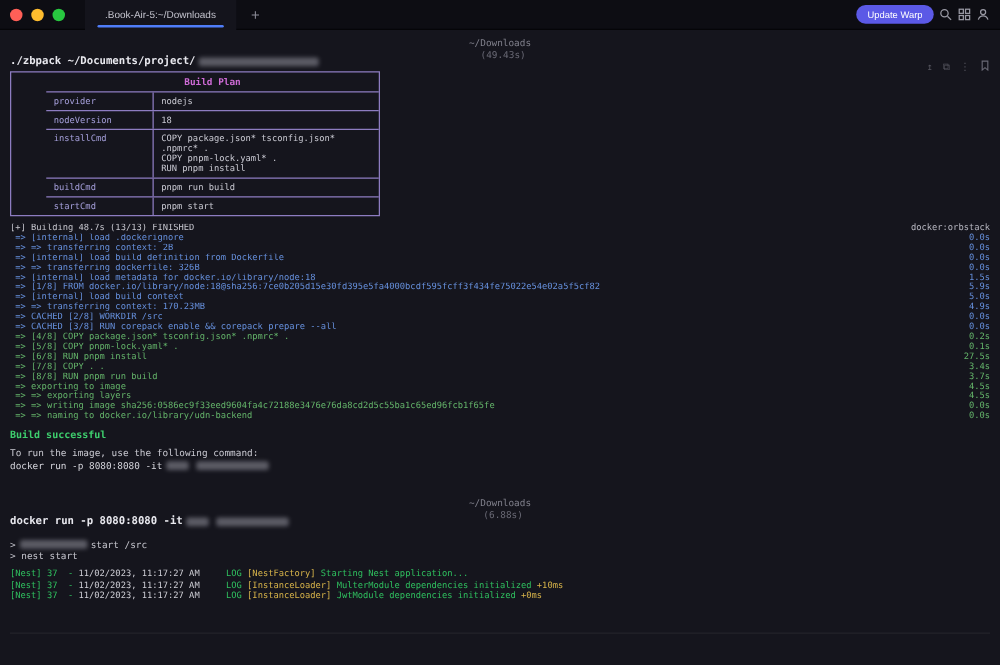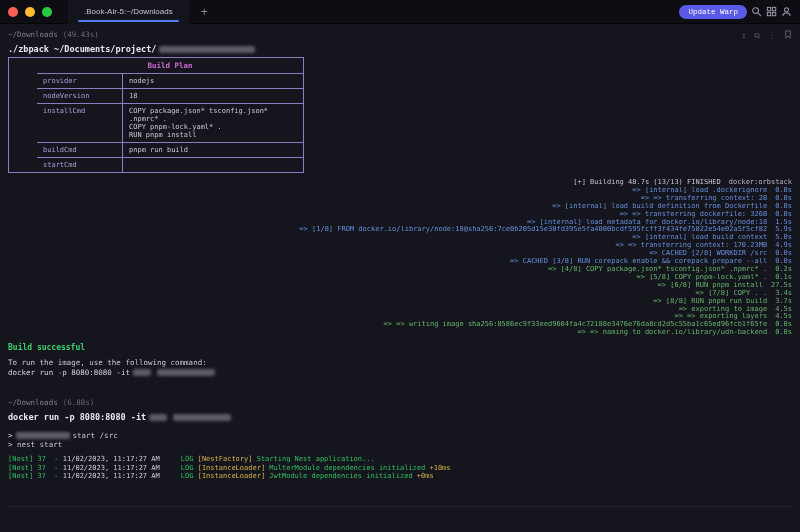--- a/index.html
+++ b/index.html
@@ -17,45 +17,45 @@
     font-family:"Liberation Sans", sans-serif;
   }
   .traffic { display:flex; gap:7px; margin-right:16px; }
   .dot { width:10px; height:10px; border-radius:50%; }
   .dot.red{background:#ff5f57}.dot.yellow{background:#febc2e}.dot.green{background:#28c840}
   .tab { position:relative; height:24px; display:flex; align-items:center; padding:0 16px; background:#14141c; }
   .tab-title { font-size:8px; color:#c3c3cd; white-space:nowrap; }
   .tab::after { content:""; position:absolute; left:10px; right:10px; bottom:2px; height:2px;
     background: var(--tab_underline, #4f7df9); border-radius:1px; }
   .newtab { color:#8a8a95; font-size:12px; margin-left:12px; line-height:1; }
-  .tb-right { margin-left:auto; display:flex; align-items:center; gap:4px;font-family:Liberation Mono, monospace; }
+  .tb-right { margin-left:auto; display:flex; align-items:center; gap:4px; }
   .update-btn { background: var(--update_btn, #5b59e6); color:#fff; font-size:7.5px;
     padding:3px 9px; border-radius:9px; white-space:nowrap; }
   .tb-icon { display:flex; align-items:center; }
   
   .terminal { padding:4px 8px 0 8px; }
-  .block-header { display:flex; align-items:flex-start; font-size:7.5px; height:12px;
-    color: var(--header_gray, #80808c); margin-top:2px; }
+  .block-header { display:flex; align-items:center; font-size:7.5px; height:12px;
+    color: var(--header_gray, #80808c); margin-top:2px;flex-direction:column; }
   .block-header .dur { margin-left:5px; color:#6a6a76; }
   .bh-icons { margin-left:auto; display:flex; align-items:center; gap:8px; color:#55555f; font-size:8px; }
   .cmdline { font-size:8.5px; font-weight:bold; color:#e9e9ef; margin:2px 0 3px 0; white-space:pre; display:flex; align-items:center; }
   .redacted { display:inline-block; height:7px; border-radius:2px;
     background: var(--redacted, #73737d); filter: blur(1.6px); opacity:.75; margin:0 3px; vertical-align:middle; }
   
   .bp-table { width:296px; border:1px solid var(--table_border, #8d7cc1); margin:2px 0 6px 0;padding-left:28px; }
   .bp-title { text-align:center; font-size:7.5px; font-weight:bold; padding:3px 0;
     color: var(--magenta, #ce6bd6); border-bottom:1px solid var(--table_border, #8d7cc1); }
   .bp-row { display:flex; border-bottom:1px solid var(--table_border, #8d7cc1); }
   .bp-row:last-child { border-bottom:none; }
   .bp-key { width:86px; flex:none; padding:3px 6px; font-size:7px; line-height:8px;
     color: var(--key_color, #a6a0dc); border-right:1px solid var(--table_border, #8d7cc1); }
   .bp-val { flex:1; padding:3px 6px; font-size:7px; line-height:8px;
     color: var(--value_color, #cbcbd4); white-space:pre-line; }
   
-  .docker { font-size:7px; line-height:7.9px; margin-top:1px;text-align:right; }
+  .docker { font-size:7px; line-height:7.9px; margin-top:1px; }
   .dline { display:flex; white-space:pre; }
   .dline .txt { flex:1; overflow:hidden; }
   .dline .tim { margin-left:8px; flex:none; }
   .tone-head { color:#c7c7cf; }
   .tone-head .tim { color:#b9b9c3; }
   .tone-blue { color: var(--docker_blue, #6690dd); }
   .tone-green { color: var(--docker_green, #64b46a); }
   .gap6 { height:6px; }
   .build-ok { font-size:8px; font-weight:bold; color: var(--success, #3ecf6e); line-height:9px; }
   .hint { font-size:7.5px; color:#c9c9d1; line-height:9px; margin-top:6px; }
@@ -145,20 +145,21 @@
           <div class="bp-val">COPY package.json* tsconfig.json* .npmrc* .
 COPY pnpm-lock.yaml* .
 RUN pnpm install</div>
         </div>
         <div class="bp-row">
           <div class="bp-key">buildCmd</div>
           <div class="bp-val">pnpm run build</div>
         </div>
         <div class="bp-row">
           <div class="bp-key">startCmd</div>
+          <div class="bp-val">pnpm start</div>
         </div>
       </div>
   </div>
 
   <div class="docker">
       <div class="dline tone-head"><span class="txt">[+] Building 48.7s (13/13) FINISHED</span><span class="tim">docker:orbstack</span></div>
       <div class="dline tone-blue"><span class="txt"> =&gt; [internal] load .dockerignore</span><span class="tim">0.0s</span></div>
       <div class="dline tone-blue"><span class="txt"> =&gt; =&gt; transferring context: 2B</span><span class="tim">0.0s</span></div>
       <div class="dline tone-blue"><span class="txt"> =&gt; [internal] load build definition from Dockerfile</span><span class="tim">0.0s</span></div>
       <div class="dline tone-blue"><span class="txt"> =&gt; =&gt; transferring dockerfile: 326B</span><span class="tim">0.0s</span></div>

